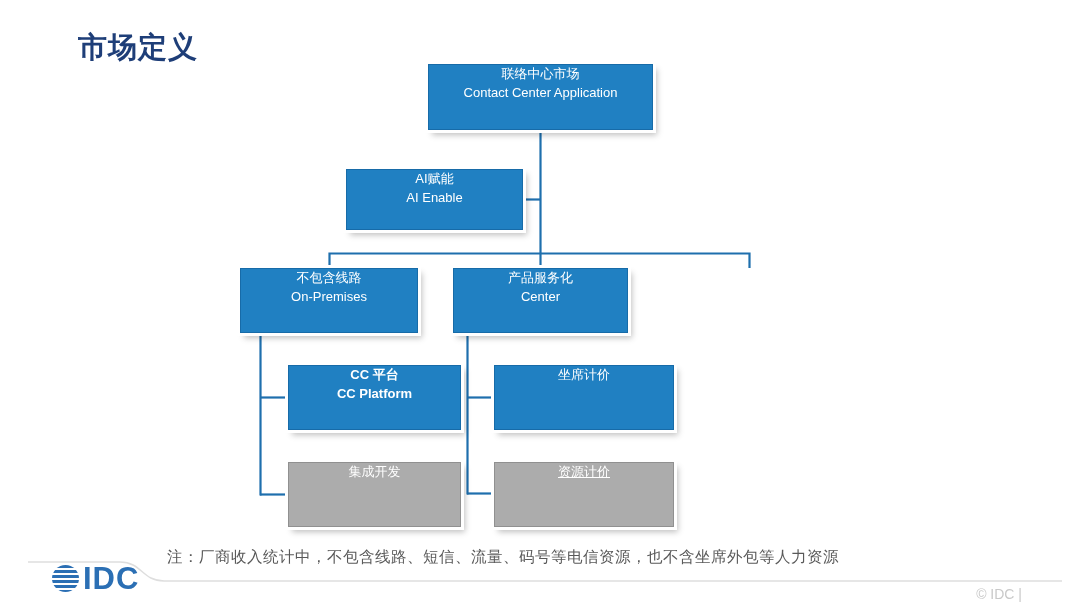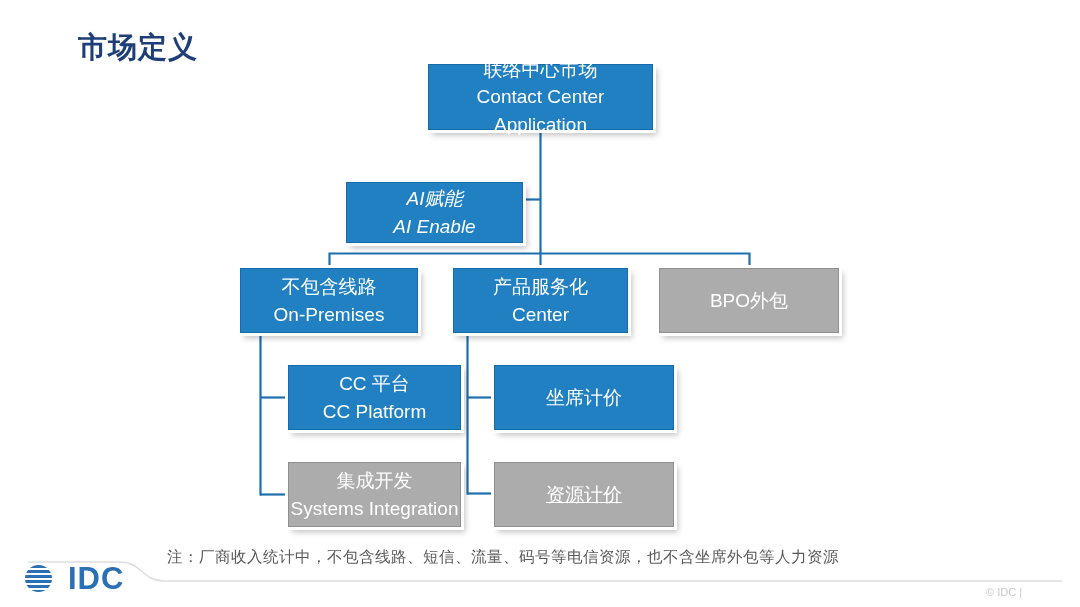--- a/index.html
+++ b/index.html
@@ -27,56 +27,56 @@
     z-index: 1;
     pointer-events: none;
   }
 
   .node {
     position: absolute;
     z-index: 2;
     display: flex;
     flex-direction: column;
     align-items: center;
-    justify-content: center;
+    justify-content: flex-start;
     text-align: center;
     color: #ffffff;
-    font-size: 19px;
+    font-size: 13px;
     line-height: 1.45;
     box-shadow: 0 0 0 3px #ffffff, 4px 5px 6px rgba(0,0,0,0.25);
   }
   .node.blue { background: #2080C2; border: 1px solid rgba(10,70,120,0.35); }
   .node.gray { background: #ACACAC; border: 1px solid rgba(110,110,110,0.45); }
   .node span:empty { display: none; }
 
   .node-root      { left: 428px; top: 64px;  width: 225px; height: 66px; }
-  .node-ai        { left: 346px; top: 182px; width: 177px; height: 61px; font-style: italic; }
+  .node-ai        { left: 346px; top: 169px; width: 177px; height: 61px; }
   .node-onprem    { left: 240px; top: 268px; width: 178px; height: 65px; }
   .node-ccaas     { left: 453px; top: 268px; width: 175px; height: 65px; }
   .node-bpo       { left: 659px; top: 268px; width: 180px; height: 65px; }
-  .node-ccplat    { left: 288px; top: 365px; width: 173px; height: 65px; }
+  .node-ccplat    { left: 288px; top: 365px; width: 173px; height: 65px; font-weight: bold; }
   .node-seat      { left: 494px; top: 365px; width: 180px; height: 65px; font-family: Liberation Serif, serif; }
   .node-si        { left: 288px; top: 462px; width: 173px; height: 65px; }
   .node-resource  { left: 494px; top: 462px; width: 180px; height: 65px; text-decoration: underline; }
 
   .footnote {
     position: absolute;
     left: 167px; top: 547px;
     font-size: 15.5px;
     color: #595959;
     z-index: 3;
     letter-spacing: 0.5px;
   }
 
   .logo {
     position: absolute;
-    left: 25px; top: 563px;
+    left: 52px; top: 563px;
     display: flex;
     align-items: center;
-    gap: 16px;
+    gap: 4px;
     z-index: 3;
     text-align: center;
   }
   .logo .globe {
     width: 27px; height: 27px;
     border-radius: 50%;
     background: repeating-linear-gradient(
       to bottom,
       #2B6FB4 0px, #2B6FB4 3px,
       #ffffff 3px, #ffffff 5px
@@ -86,21 +86,21 @@
     font-size: 31px;
     font-weight: bold;
     color: #2B6FB4;
     letter-spacing: 1px;
     line-height: 1;
   }
 
   .copyright {
     position: absolute;
     right: 58px; top: 586px;
-    font-size: 11px;
+    font-size: 14px;
     color: #C9C9C9;
     z-index: 3;
   }
 </style>
 </head>
 <body>
 
 <div class="slide">
 
   <div class="page-title">市场定义</div>
@@ -141,37 +141,32 @@
   <div class="node blue node-onprem">
     <span>不包含线路</span>
     <span>On-Premises</span>
   </div>
 
   <div class="node blue node-ccaas">
     <span>产品服务化</span>
     <span>Center</span>
   </div>
 
-  <div class="node gray node-bpo">
-    <span>BPO外包</span>
-
-  </div>
 
   <div class="node blue node-ccplat">
     <span>CC 平台</span>
     <span>CC Platform</span>
   </div>
 
   <div class="node blue node-seat">
     <span>坐席计价</span>
   </div>
 
   <div class="node gray node-si">
     <span>集成开发</span>
-    <span>Systems Integration</span>
   </div>
 
   <div class="node gray node-resource">
     <span>资源计价</span>
   </div>
 
   <div class="footnote">注：厂商收入统计中，不包含线路、短信、流量、码号等电信资源，也不含坐席外包等人力资源</div>
 
   <div class="logo">
     <div class="globe"></div>

